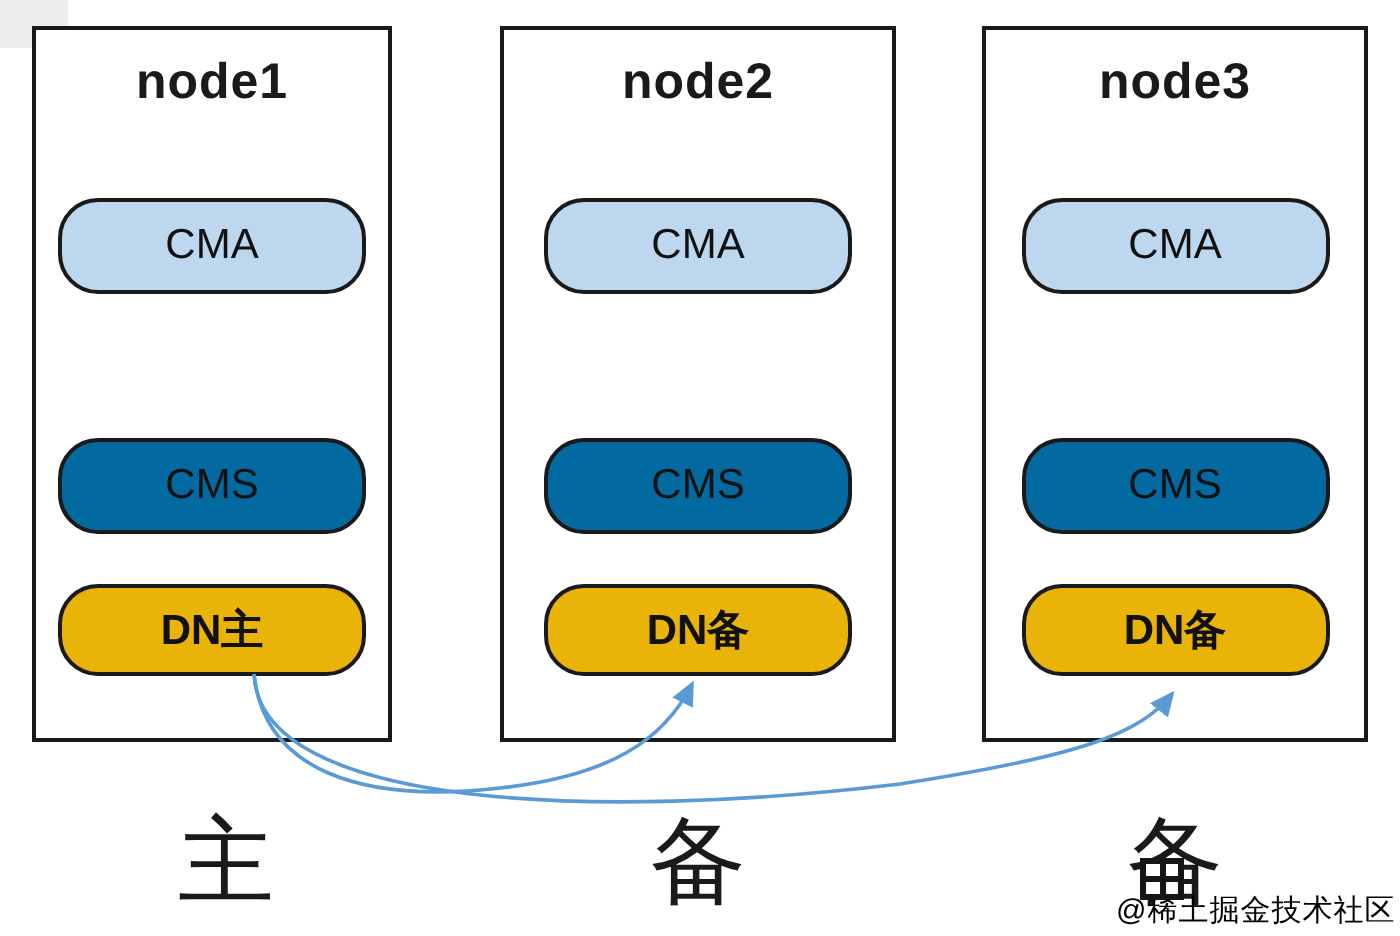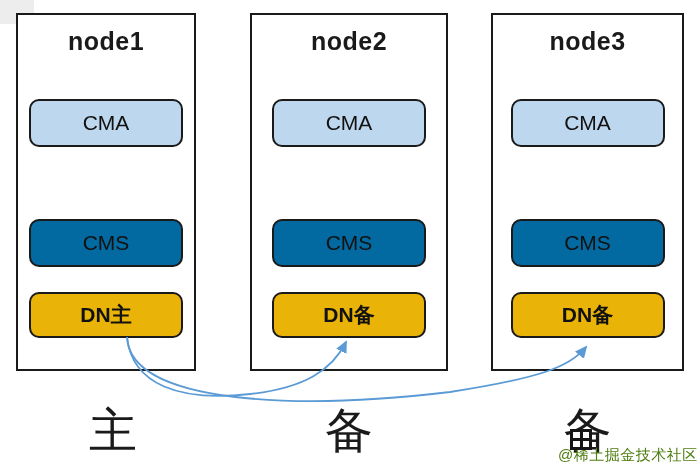--- a/index.html
+++ b/index.html
@@ -28,21 +28,21 @@
   .node-3{left:491px;width:193px;padding-left:20px;}
   .node-title{
     position:absolute;left:0;top:12px;width:100%;
     text-align:center;
     font-size:25px;font-weight:bold;color:#1a1a1a;
     letter-spacing:0.5px;
   }
   .comp{
     position:absolute;left:50%;transform:translateX(-50%);
     width:154px;
-    border:2px solid #1a1a1a;border-radius:10px;
+    border:2px solid #1a1a1a;border-radius:20px;
     box-sizing:border-box;
     display:flex;align-items:center;justify-content:center;
     font-size:21px;color:#111111;
   }
   .comp-cma{top:84px;height:48px;background:#BDD7EE;}
   .comp-cms{top:204px;height:48px;background:#0369a1;}
   .comp-dn{top:277px;height:46px;background:#eab308;font-weight:bold;}
   .role-label{
     position:absolute;top:400px;height:62px;
     display:flex;align-items:center;justify-content:center;
@@ -50,21 +50,21 @@
   }
   .role-1{left:16px;width:194px;}
   .role-2{left:250px;width:198px;}
   .role-3{left:491px;width:193px;}
   .arrows-layer{
     position:absolute;left:0;top:0;width:700px;height:468px;
     pointer-events:none;
   }
   .watermark{
     position:absolute;left:558px;top:446px;
-    font-size:15px;color:#4d7c0f;
+    font-size:15px;color:#000000;
     white-space:nowrap;
     letter-spacing:0.5px;
   }
   .juejin-logo{
     position:absolute;left:570px;top:429px;
     width:22px;height:21px;
     border:3px solid #161616;
     box-sizing:border-box;
     background:#fdfdfd;
   }

